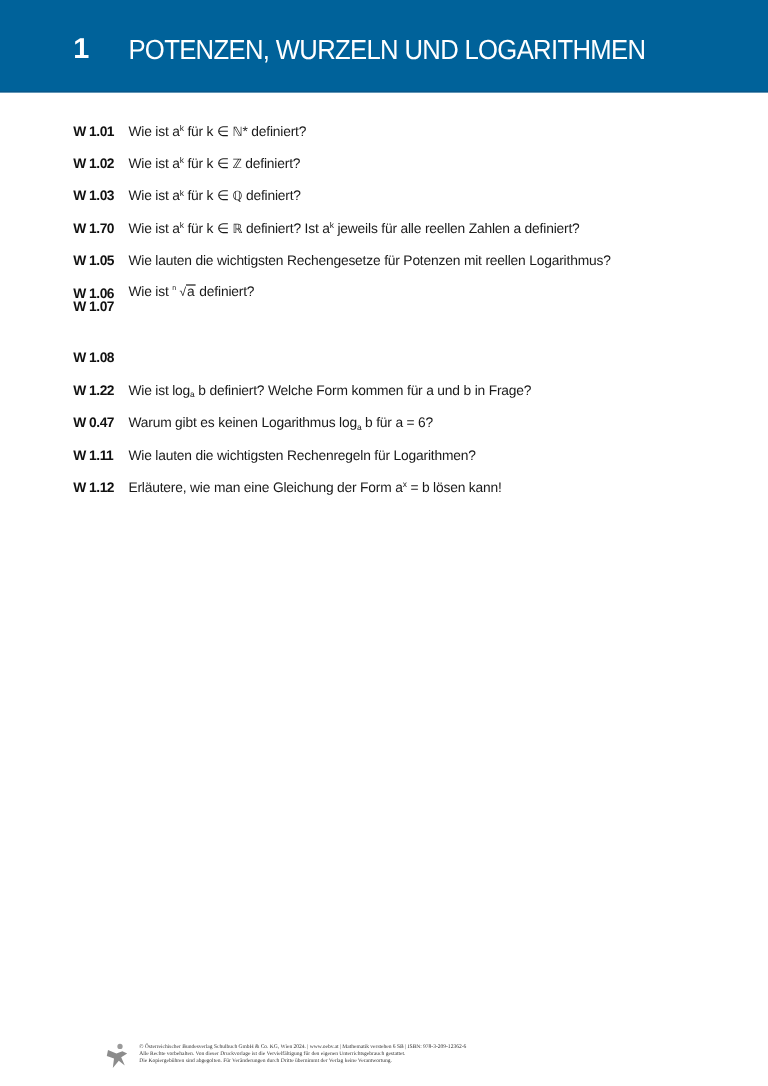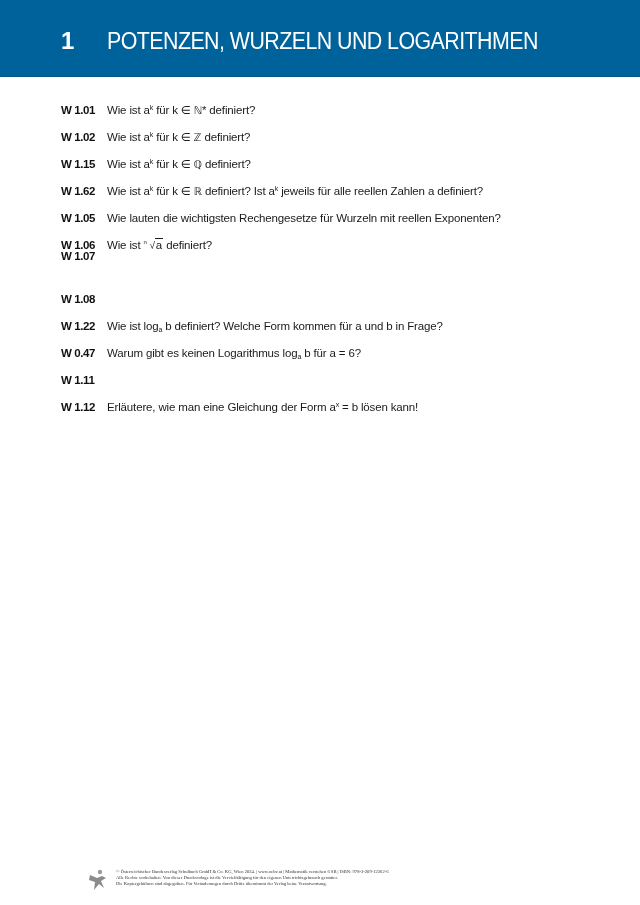--- a/index.html
+++ b/index.html
@@ -47,21 +47,21 @@
     .questions {
       position: absolute;
       left: 0; top: 0;
       width: 640px;
     }
     .q-row {
       position: absolute;
       left: 61px;
       height: 18px;
       display: flex;
-      align-items: flex-start;
+      align-items: flex-end;
       font-size: 11.5px;
       line-height: 18px;
       white-space: nowrap;
     }
     .q-id {
       width: 46px;
       font-weight: bold;
       letter-spacing: -0.4px;
       color: #111;
     }
@@ -129,32 +129,32 @@
     <span class="q-id">W 1.01</span>
     <span class="q-text"><span>Wie ist a</span><sup>k</sup><span> für k ∈ </span><span class="dbl">ℕ</span><span>* definiert?</span></span>
   </div>
 
   <div class="q-row" style="top:128px">
     <span class="q-id">W 1.02</span>
     <span class="q-text"><span>Wie ist a</span><sup>k</sup><span> für k ∈ </span><span class="dbl">ℤ</span><span> definiert?</span></span>
   </div>
 
   <div class="q-row" style="top:155px">
-    <span class="q-id">W 1.15</span>
+    <span class="q-id">W 1.03</span>
     <span class="q-text"><span>Wie ist a</span><sup>k</sup><span> für k ∈ </span><span class="dbl">ℚ</span><span> definiert?</span></span>
   </div>
 
   <div class="q-row" style="top:182px">
-    <span class="q-id">W 1.62</span>
+    <span class="q-id">W 1.70</span>
     <span class="q-text"><span>Wie ist a</span><sup>k</sup><span> für k ∈ </span><span class="dbl">ℝ</span><span> definiert? Ist a</span><sup>k</sup><span> jeweils für alle reellen Zahlen a definiert?</span></span>
   </div>
 
   <div class="q-row" style="top:209px">
     <span class="q-id">W 1.05</span>
-    <span class="q-text">Wie lauten die wichtigsten Rechengesetze für Wurzeln mit reellen Exponenten?</span>
+    <span class="q-text">Wie lauten die wichtigsten Rechengesetze für Potenzen mit reellen Logarithmus?</span>
   </div>
 
   <div class="q-row" style="top:236px">
     <span class="q-id">W 1.06</span>
     <span class="q-text"><span>Wie ist </span><span class="root"><span class="idx">n</span><span class="sym">√</span><span class="rad">a</span></span><span> definiert?</span></span>
   </div>
 
   <div class="q-row" style="top:247px">
     <span class="q-id">W 1.07</span>
   </div>
@@ -168,20 +168,21 @@
     <span class="q-text"><span>Wie ist log</span><sub>a</sub><span> b definiert? Welche Form kommen für a und b in Frage?</span></span>
   </div>
 
   <div class="q-row" style="top:344px">
     <span class="q-id">W 0.47</span>
     <span class="q-text"><span>Warum gibt es keinen Logarithmus log</span><sub>a</sub><span> b für a = 6?</span></span>
   </div>
 
   <div class="q-row" style="top:371px">
     <span class="q-id">W 1.11</span>
+    <span class="q-text">Wie lauten die wichtigsten Rechenregeln für Logarithmen?</span>
   </div>
 
   <div class="q-row" style="top:398px">
     <span class="q-id">W 1.12</span>
     <span class="q-text"><span>Erläutere, wie man eine Gleichung der Form a</span><sup>x</sup><span> = b lösen kann!</span></span>
   </div>
 
 </div>
 
 <div class="footer">

